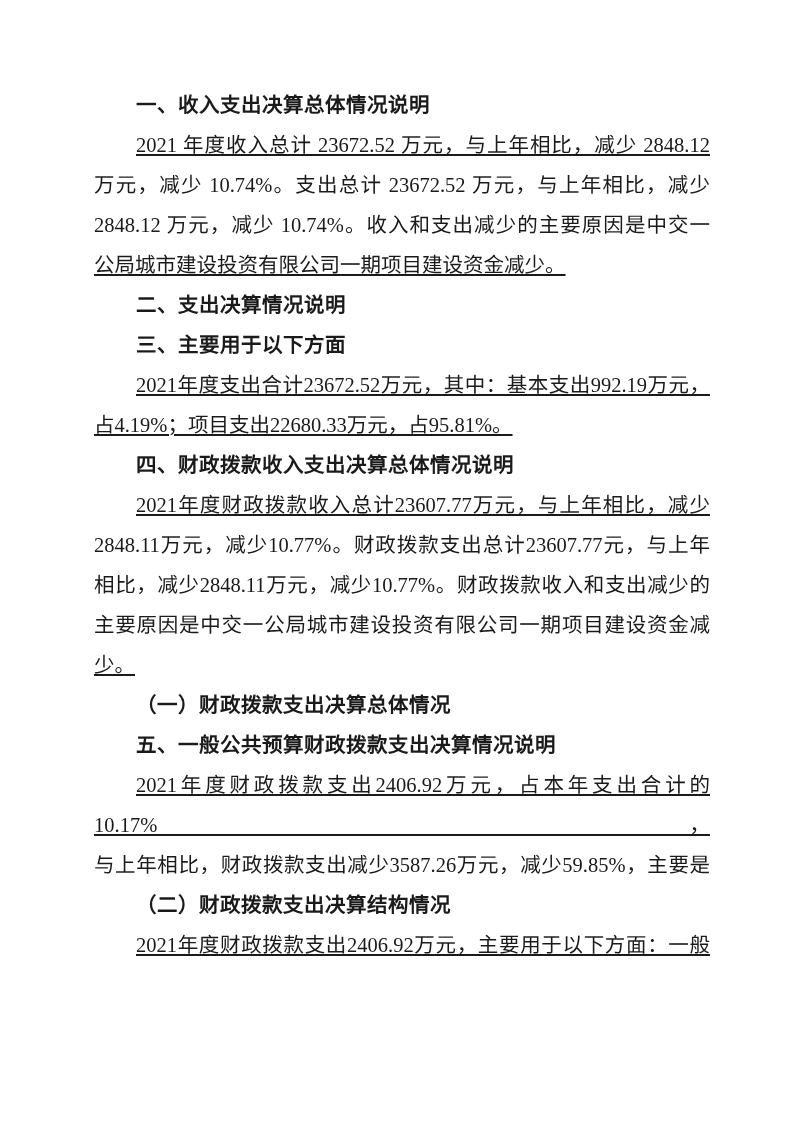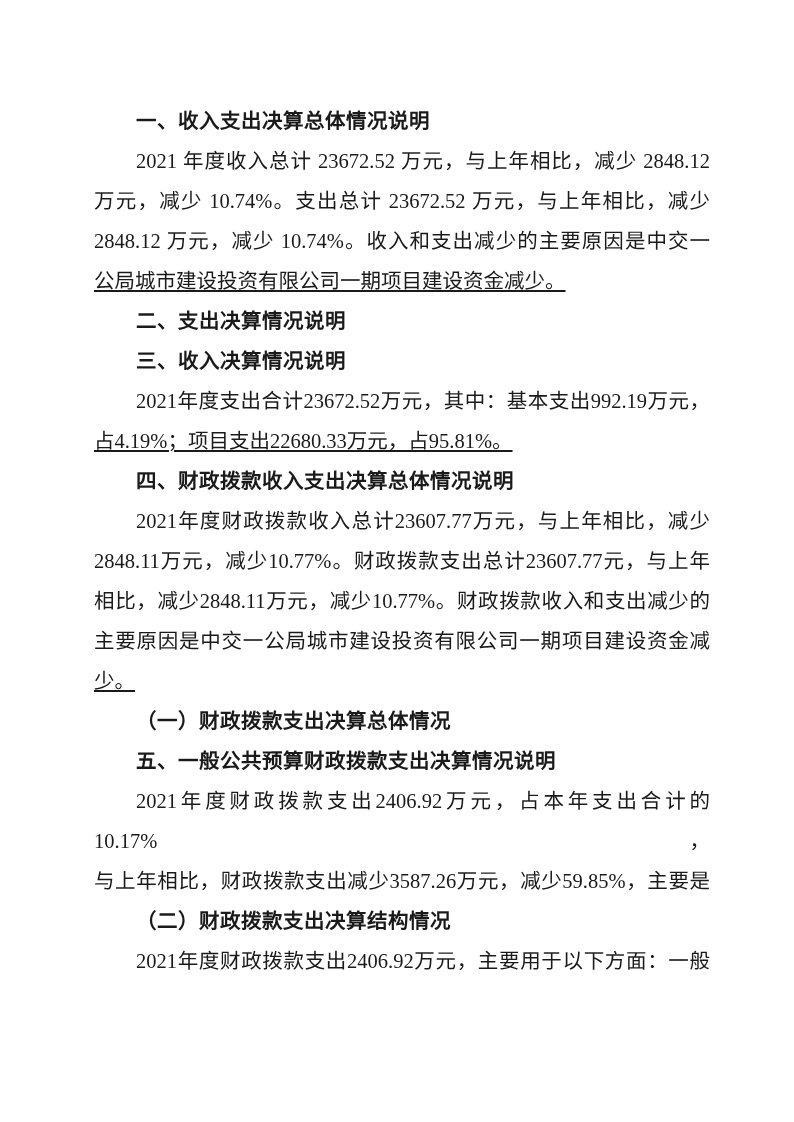--- a/index.html
+++ b/index.html
@@ -11,41 +11,42 @@
     position: relative;
     width: 794px;
     height: 1122px;
     background: #ffffff;
     overflow: hidden;
     color: #1a1a1a;
   }
   .doc-body {
     position: absolute;
     left: 94px;
-    top: 101px;
+    top: 85px;
     width: 616px;
   }
   .heading {
     font-family: "Liberation Sans", sans-serif;
     font-weight: bold;
     font-size: 20.5px;
     line-height: 40px;
     text-indent: 42px;
     white-space: nowrap;
     letter-spacing: 0.5px;
   }
   .line {
     font-family: "Liberation Serif", serif;
     font-size: 20.5px;
     line-height: 40px;
     text-align: justify;
     text-align-last: justify;
   }
   .line.first {
     text-indent: 42px;
+    text-decoration: underline;
   }
   .line.last {
     text-align-last: left;
     text-decoration: underline;
   }
 </style>
 </head>
 <body>
 
 <div class="page">
@@ -56,21 +57,21 @@
     <div>
       <div class="line first">2021 年度收入总计 23672.52 万元，与上年相比，减少 2848.12</div>
       <div class="line">万元，减少 10.74%。支出总计 23672.52 万元，与上年相比，减少</div>
       <div class="line">2848.12 万元，减少 10.74%。收入和支出减少的主要原因是中交一</div>
       <div class="line last">公局城市建设投资有限公司一期项目建设资金减少。</div>
     </div>
 
     <div class="heading">二、支出决算情况说明</div>
 
 
-    <div class="heading">三、收入决算情况说明</div>
+    <div class="heading">三、主要用于以下方面</div>
 
     <div>
       <div class="line first">2021年度支出合计23672.52万元，其中：基本支出992.19万元，</div>
       <div class="line last">占4.19%；项目支出22680.33万元，占95.81%。</div>
     </div>
 
     <div class="heading">四、财政拨款收入支出决算总体情况说明</div>
 
     <div>
       <div class="line first">2021年度财政拨款收入总计23607.77万元，与上年相比，减少</div>

